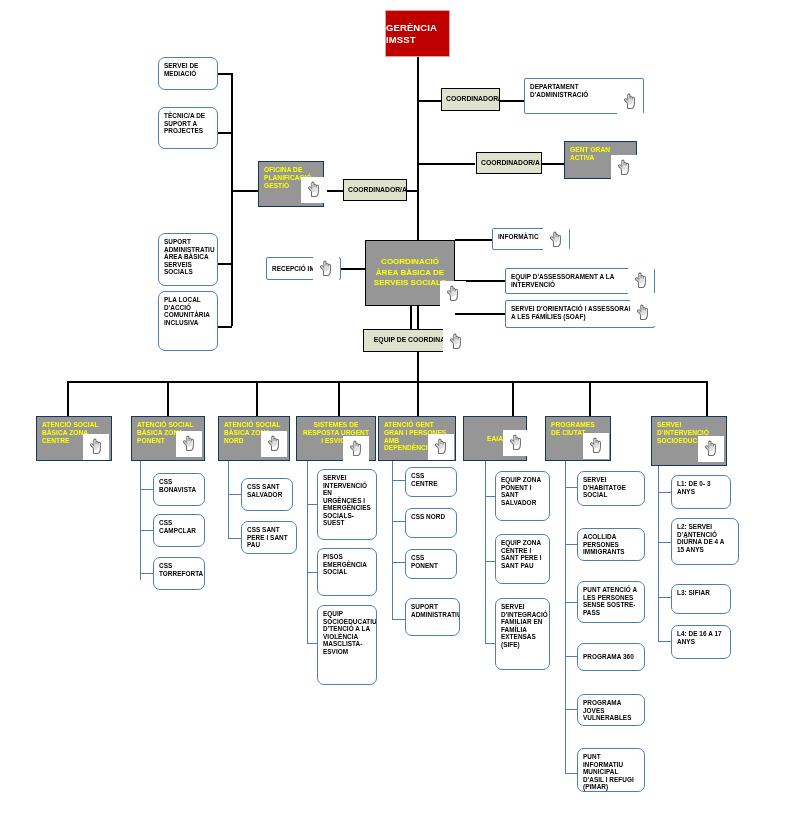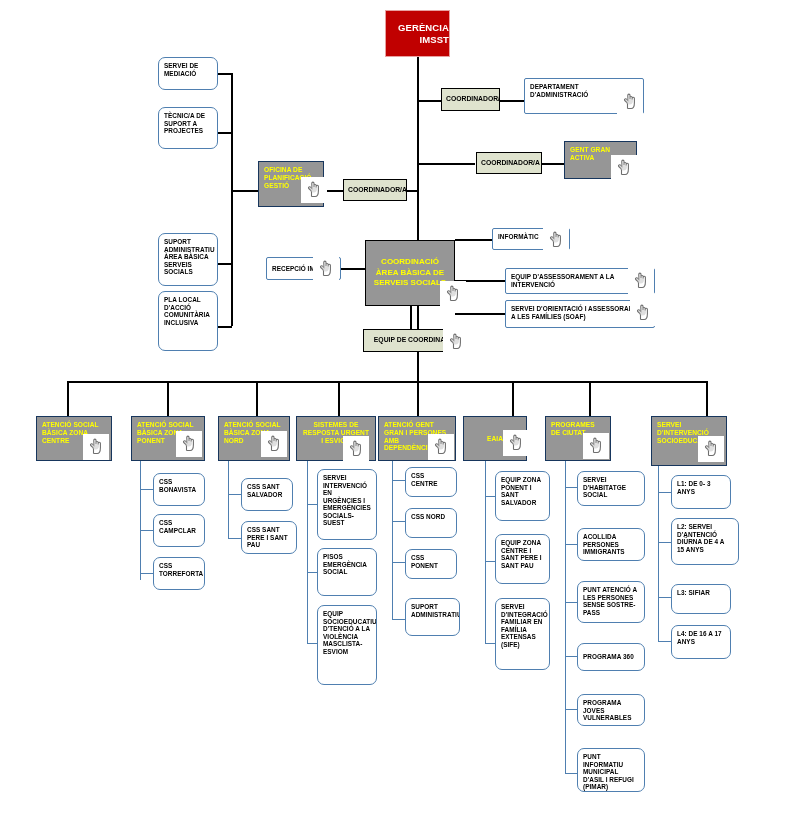--- a/index.html
+++ b/index.html
@@ -33,21 +33,21 @@
   .n-root{
     background:#c00000;
     border:1px solid #e8a0a0;
     justify-content:center;
     text-align:center;
   }
   .n-root .txt{
     color:#ffffff;
     font-weight:bold;
     font-size:9.5px;
-    text-align:right;
+    text-align:left;
     letter-spacing:.1px;
   }
 
   
   .n-gray{
     background:#969696;
     border:1.6px solid #17365d;
     padding:4px 5px;
     align-items:flex-start;
   }

